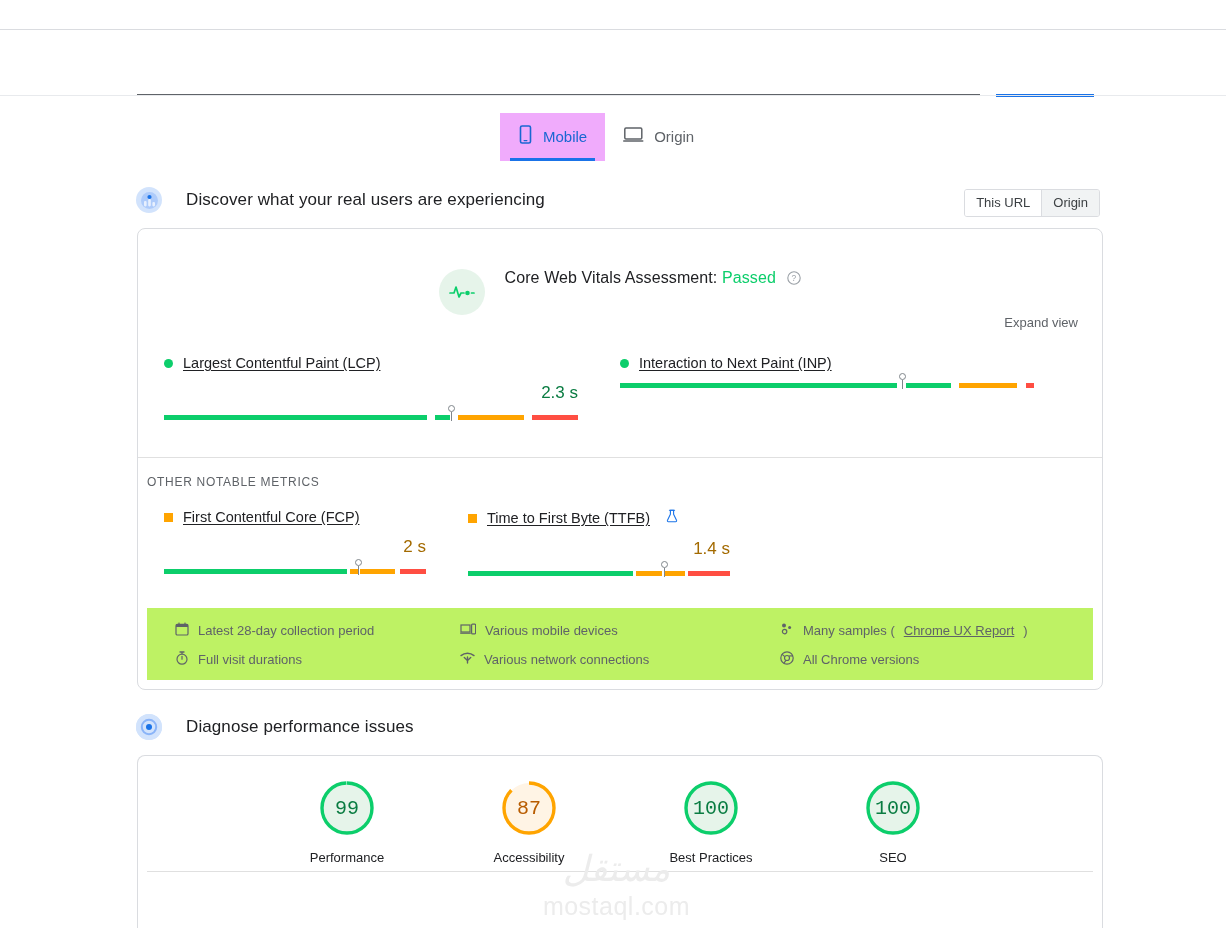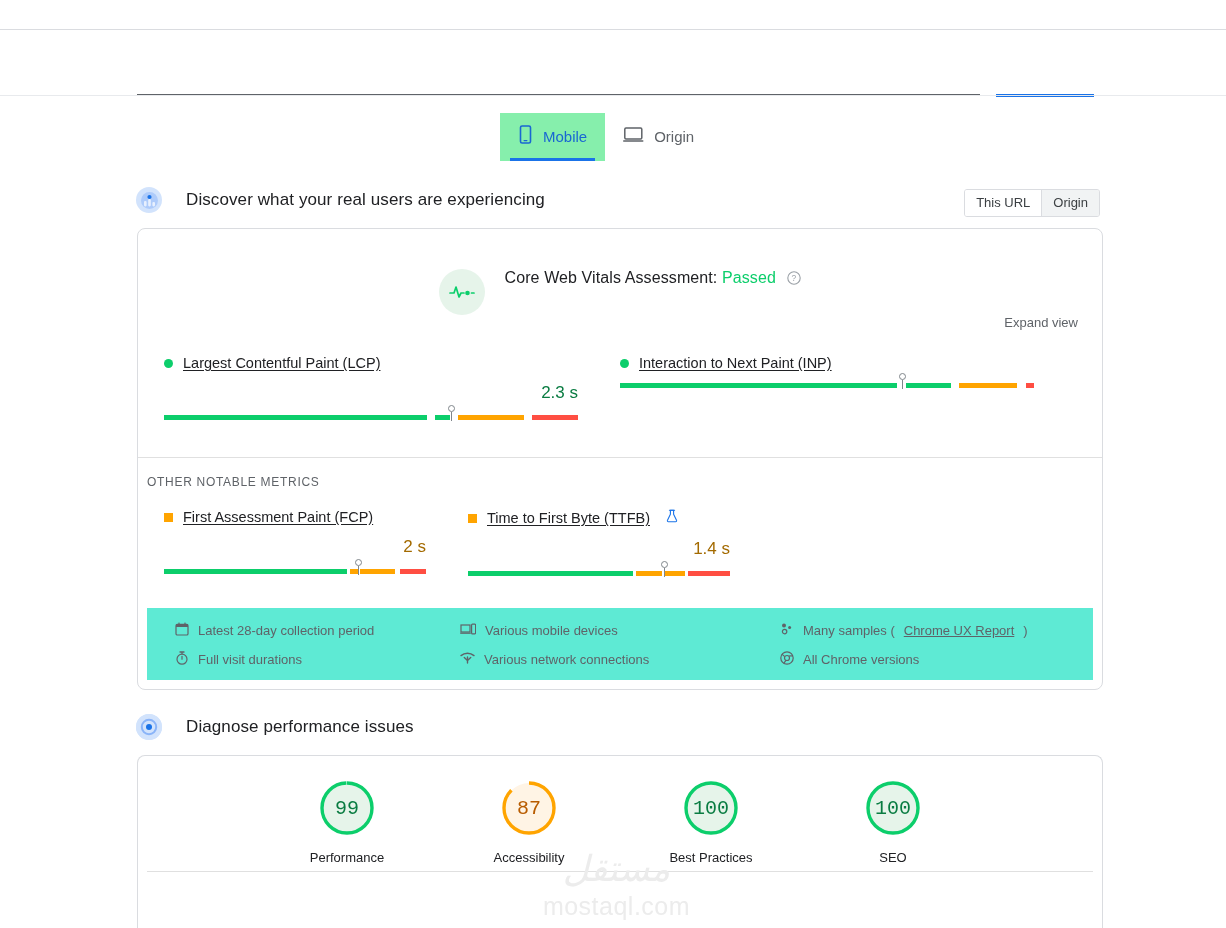--- a/index.html
+++ b/index.html
@@ -19,21 +19,21 @@
   .blue-underline { position:absolute; left:996px; top:94px; width:98px; height:3px; background:#1a73e8; }
 
   
   .tabs { position:absolute; left:500px; top:113px; display:flex; align-items:stretch; }
   .tab {
     display:flex; align-items:center; gap:10px;
     padding: 12px 18px 14px 18px;
     font-size:15px; color:#5f6368; cursor:pointer;
     position:relative;
   }
-  .tab.active { background:#86efac; color:#1967d2; font-weight:500; }
+  .tab.active { background:#f0abfc; color:#1967d2; font-weight:500; }
   .tab.active::after {
     content:""; position:absolute; left:10px; right:10px; bottom:0; height:3px; background:#1a73e8;
   }
   .tab .lbl { line-height:1; }
 
   
   .section-head { position:absolute; display:flex; align-items:center; gap:24px; }
   .section-head .bubble {
     width:26px; height:26px; border-radius:50%; flex:0 0 26px;
     display:flex; align-items:center; justify-content:center;
@@ -114,21 +114,21 @@
   
   .metrics-divider { position:absolute; left:0; top:228px; width:100%; height:1px; background:#e0e0e0; }
   .other-label {
     position:absolute; left:9px; top:246px;
     font-size:12px; letter-spacing:.7px; color:#5f6368;
   }
 
   
   .meta {
     position:absolute; left:9px; right:9px; bottom:9px; height:72px;
-    background:#5eead4; display:flex; padding:14px 28px 0 28px;
+    background:#bef264; display:flex; padding:14px 28px 0 28px;
   }
   .meta-col { flex:1 1 0; }
   .meta-col.c2 { flex: 0 0 320px; }
   .meta-item {
     display:flex; align-items:center; gap:9px;
     font-size:13px; color:#5f6368; margin-bottom:12px;
   }
   .meta-item a { color:#5f6368; text-decoration:underline; }
 
   
@@ -279,21 +279,21 @@
     </div>
 
     <div class="metrics-divider"></div>
     <div class="other-label">OTHER NOTABLE METRICS</div>
 
     <div class="metrics secondary">
 
       <div class="metric">
         <div class="metric-head">
           <span class="sq avg"></span>
-          <span class="metric-name">First Assessment Paint (FCP)</span>
+          <span class="metric-name">First Contentful Core (FCP)</span>
         </div>
         <div class="metric-value avg">2 s</div>
         <div class="bar-wrap">
           <div class="bar">
             <div class="seg green" style="width:70%"></div>
             <div class="seg gap" style="width:1%"></div>
             <div class="seg orange" style="width:3%"></div>
             <div class="seg gap" style="width:1%"></div>
             <div class="seg orange" style="width:13%"></div>
             <div class="seg gap" style="width:2%"></div>

